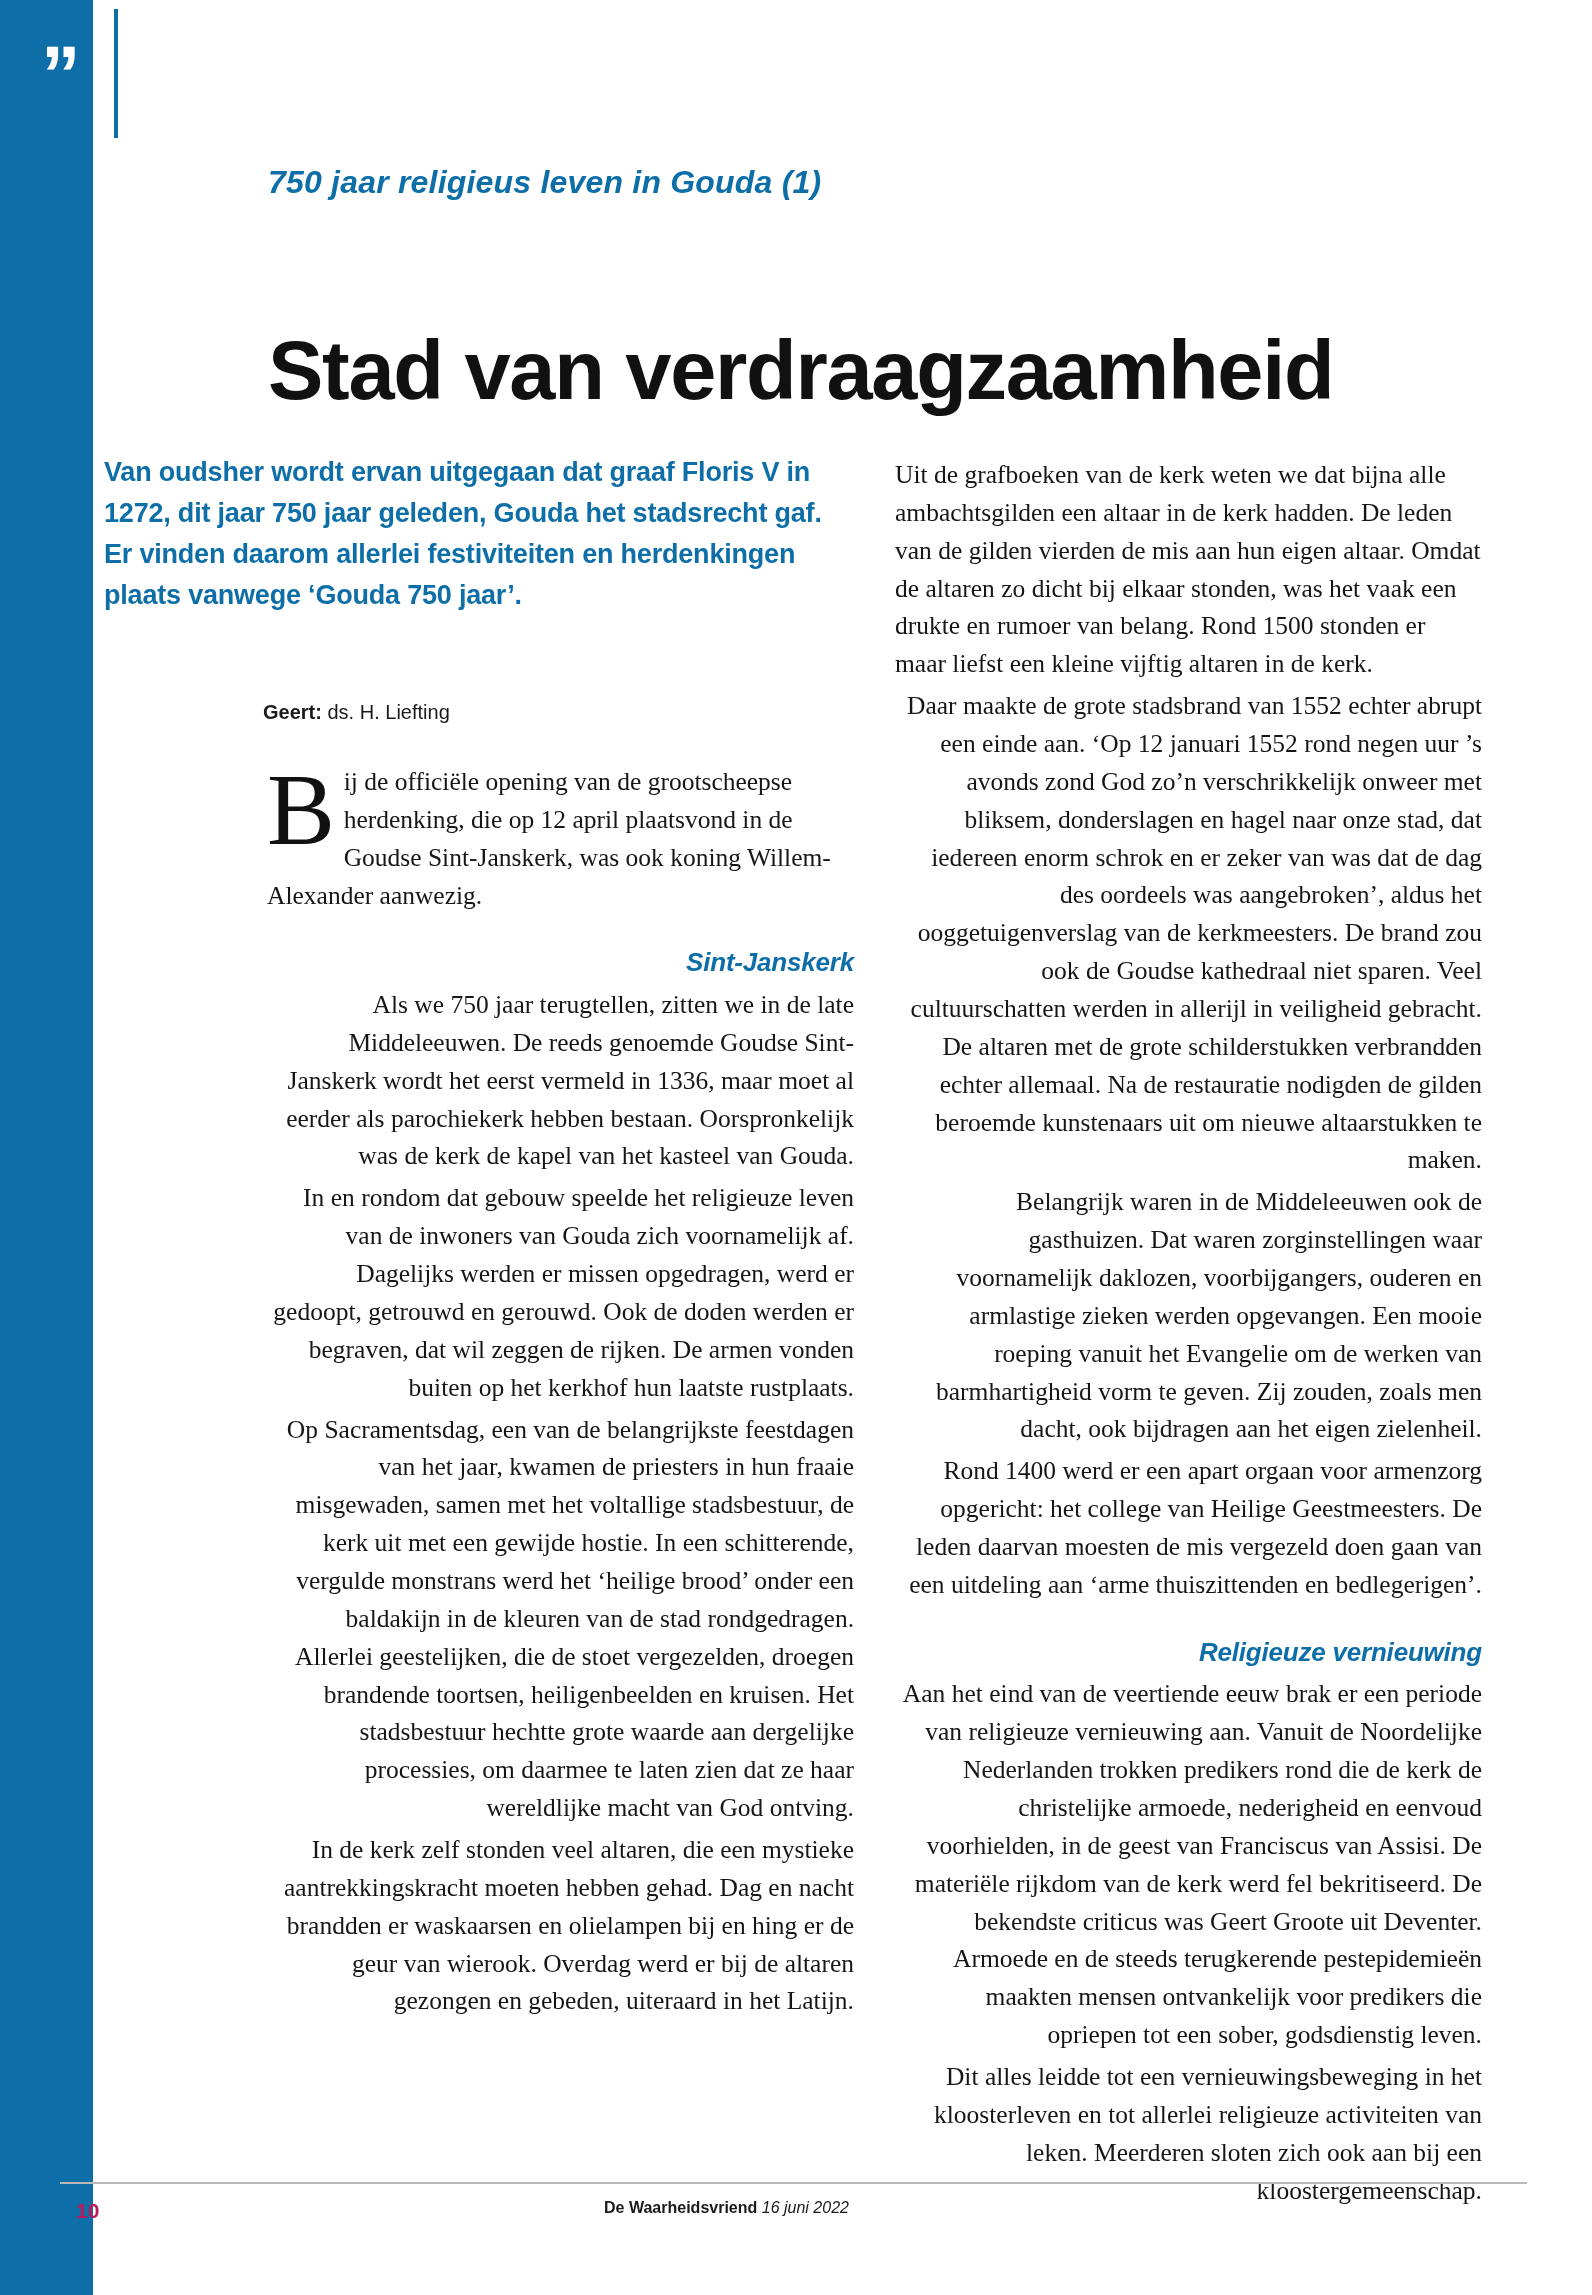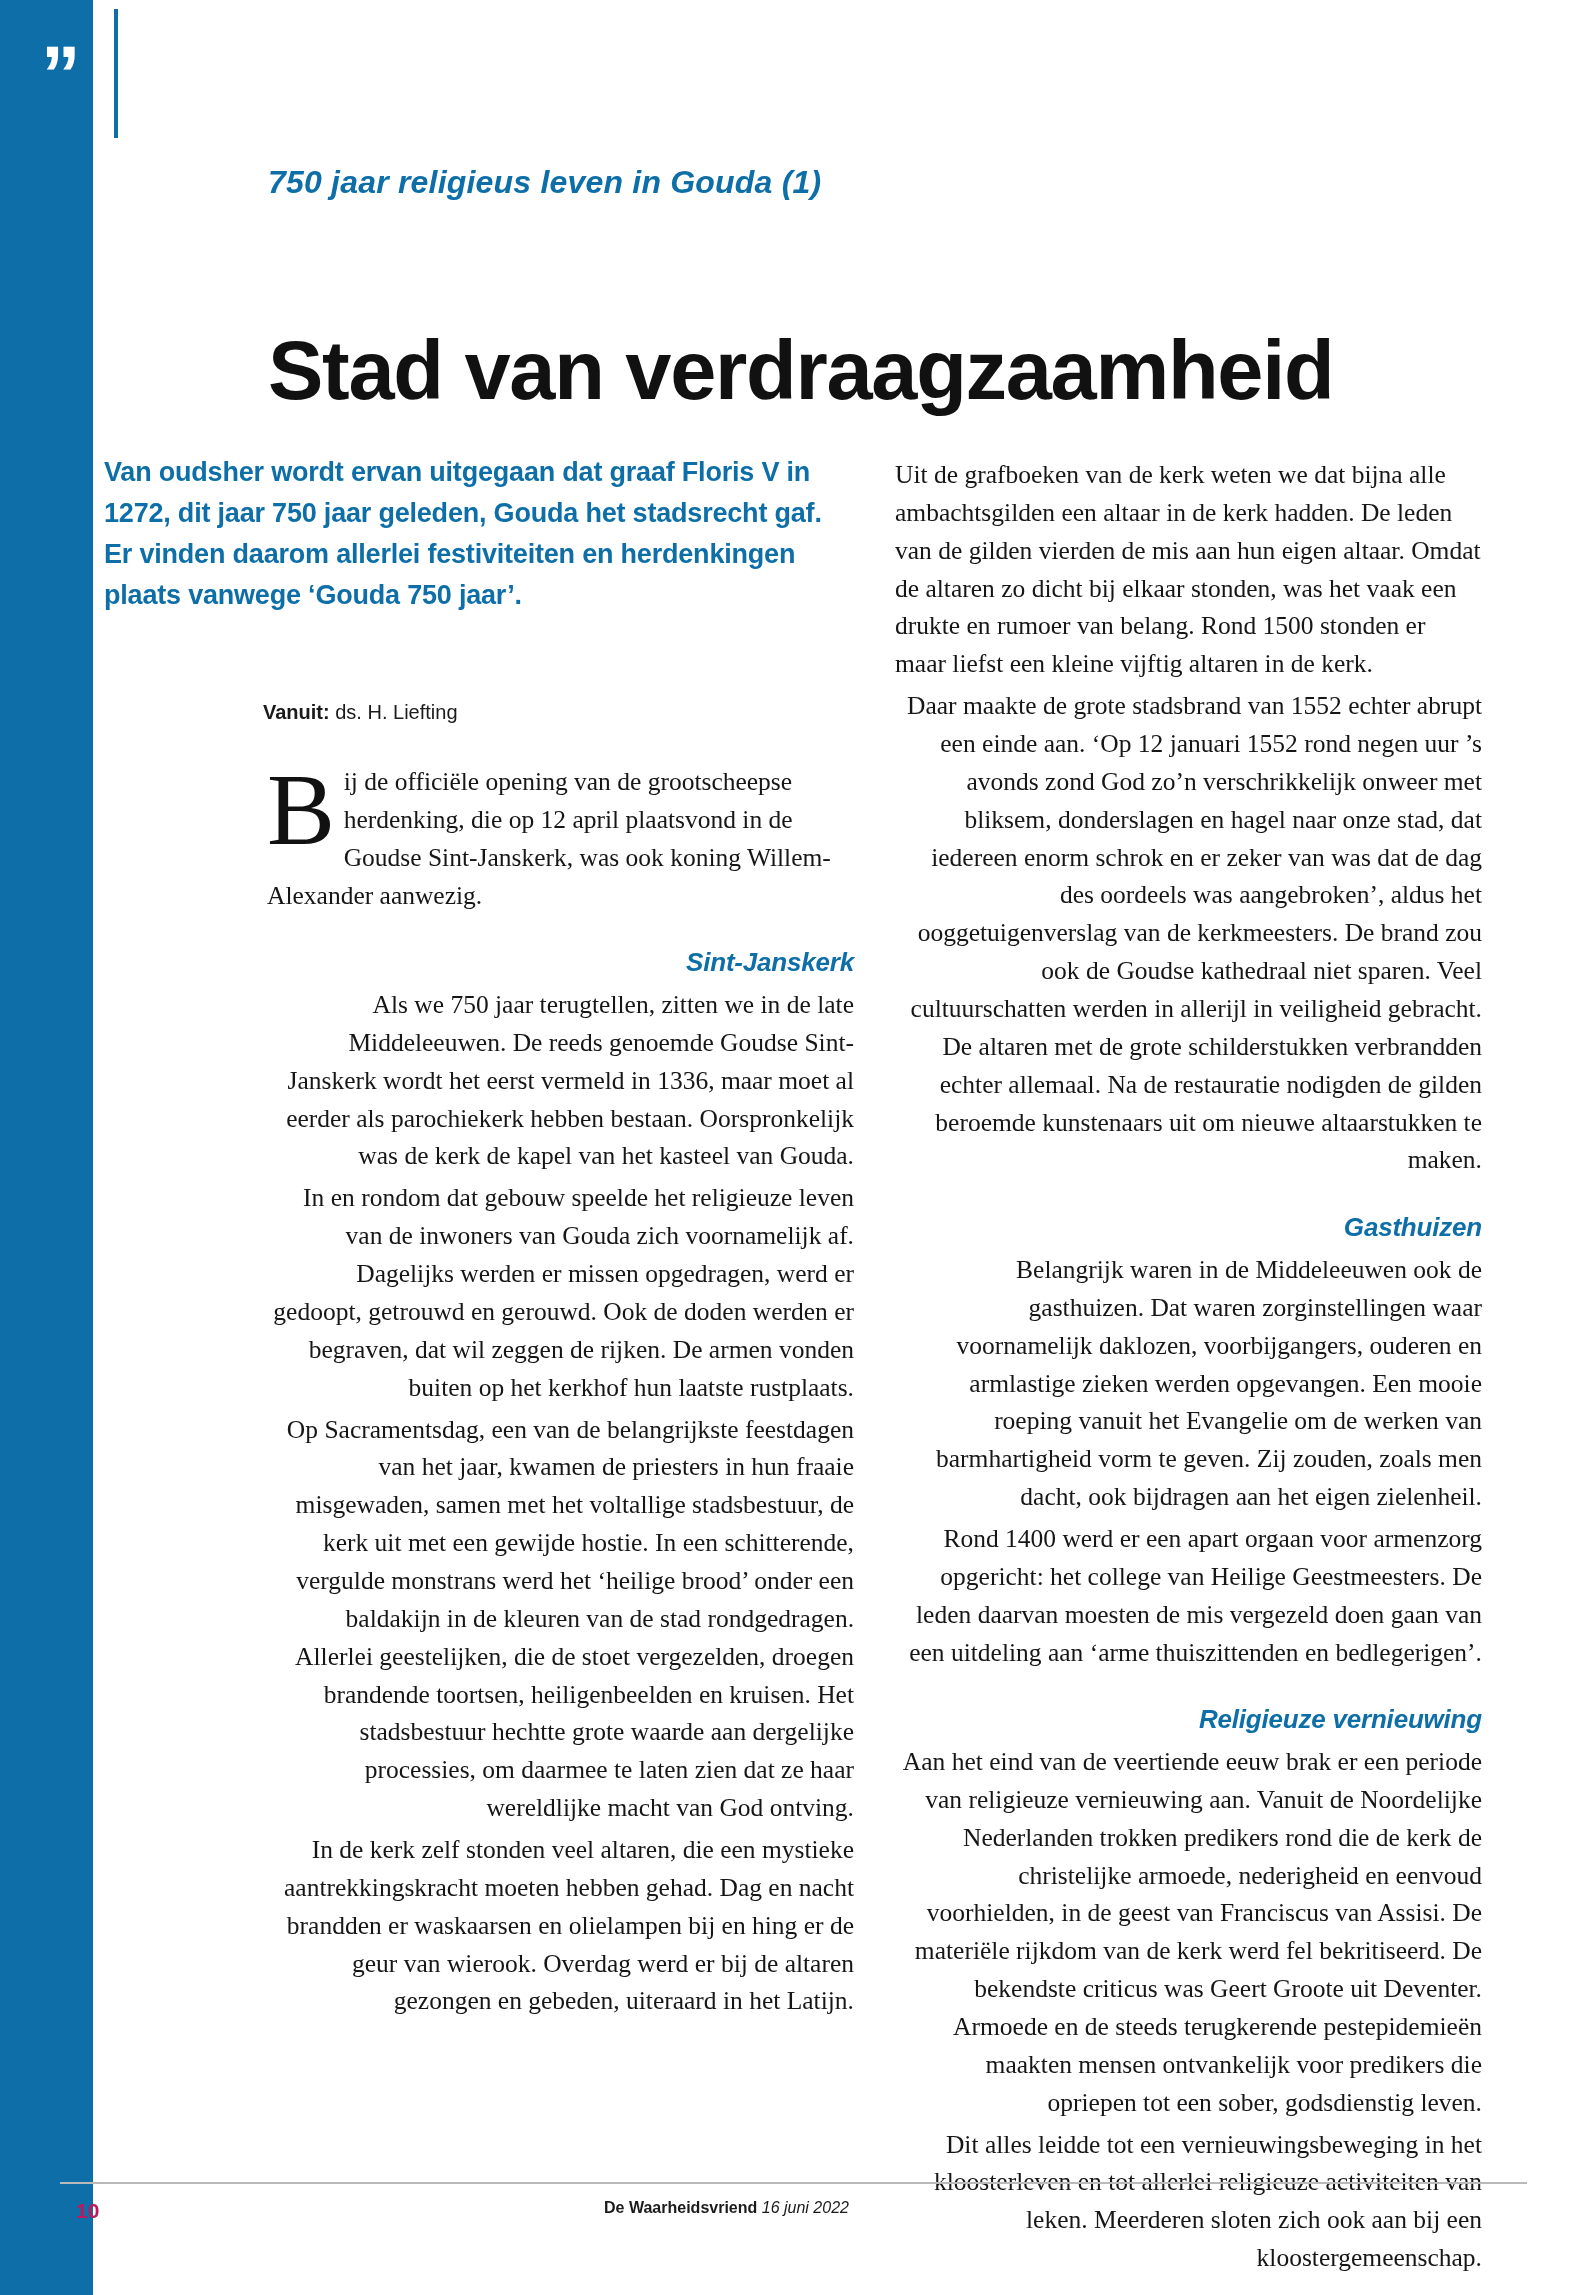--- a/index.html
+++ b/index.html
@@ -188,36 +188,35 @@
   <div class="quote-mark">”</div>
   <div class="rule-vert"></div>
 
   <div class="kicker">750 jaar religieus leven in Gouda (1)</div>
 
   <h1 class="headline">Stad van verdraagzaamheid</h1>
 
   <div class="lead">Van oudsher wordt ervan uitgegaan dat graaf Floris V in 1272, dit jaar 750 jaar geleden, Gouda het stadsrecht gaf. Er vinden daarom allerlei festiviteiten en herdenkingen plaats vanwege ‘Gouda 750 jaar’.</div>
 
   <div class="byline">
-    <b>Vanuit:</b>
+    <b>Geert:</b>
     <span>ds. H. Liefting</span>
   </div>
 
   <div class="col col-left" id="col-left">
       <p class="dropcap-para"><span class="dropcap">B</span>ij de officiële opening van de grootscheepse herdenking, die op 12 april plaatsvond in de Goudse Sint-Janskerk, was ook koning Willem-Alexander aanwezig.</p>
       <p class="subhead">Sint-Janskerk</p>
       <p>Als we 750 jaar terugtellen, zitten we in de late Middeleeuwen. De reeds genoemde Goudse Sint-Janskerk wordt het eerst vermeld in 1336, maar moet al eerder als parochiekerk hebben bestaan. Oorspronkelijk was de kerk de kapel van het kasteel van Gouda.</p>
       <p>In en rondom dat gebouw speelde het religieuze leven van de inwoners van Gouda zich voornamelijk af. Dagelijks werden er missen opgedragen, werd er gedoopt, getrouwd en gerouwd. Ook de doden werden er begraven, dat wil zeggen de rijken. De armen vonden buiten op het kerkhof hun laatste rustplaats.</p>
       <p>Op Sacramentsdag, een van de belangrijkste feestdagen van het jaar, kwamen de priesters in hun fraaie misgewaden, samen met het voltallige stadsbestuur, de kerk uit met een gewijde hostie. In een schitterende, vergulde monstrans werd het ‘heilige brood’ onder een baldakijn in de kleuren van de stad rondgedragen. Allerlei geestelijken, die de stoet vergezelden, droegen brandende toortsen, heiligenbeelden en kruisen. Het stadsbestuur hechtte grote waarde aan dergelijke processies, om daarmee te laten zien dat ze haar wereldlijke macht van God ontving.</p>
       <p>In de kerk zelf stonden veel altaren, die een mystieke aantrekkingskracht moeten hebben gehad. Dag en nacht brandden er waskaarsen en olielampen bij en hing er de geur van wierook. Overdag werd er bij de altaren gezongen en gebeden, uiteraard in het Latijn.</p>
     </div>
   <div class="col col-right" id="col-right">
       <p>Uit de grafboeken van de kerk weten we dat bijna alle ambachtsgilden een altaar in de kerk hadden. De leden van de gilden vierden de mis aan hun eigen altaar. Omdat de altaren zo dicht bij elkaar stonden, was het vaak een drukte en rumoer van belang. Rond 1500 stonden er maar liefst een kleine vijftig altaren in de kerk.</p>
       <p>Daar maakte de grote stadsbrand van 1552 echter abrupt een einde aan. ‘Op 12 januari 1552 rond negen uur ’s avonds zond God zo’n verschrikkelijk onweer met bliksem, donderslagen en hagel naar onze stad, dat iedereen enorm schrok en er zeker van was dat de dag des oordeels was aangebroken’, aldus het ooggetuigenverslag van de kerkmeesters. De brand zou ook de Goudse kathedraal niet sparen. Veel cultuurschatten werden in allerijl in veiligheid gebracht. De altaren met de grote schilderstukken verbrandden echter allemaal. Na de restauratie nodigden de gilden beroemde kunstenaars uit om nieuwe altaarstukken te maken.</p>
-      <p class="subhead">Gasthuizen</p>
       <p>Belangrijk waren in de Middeleeuwen ook de gasthuizen. Dat waren zorginstellingen waar voornamelijk daklozen, voorbijgangers, ouderen en armlastige zieken werden opgevangen. Een mooie roeping vanuit het Evangelie om de werken van barmhartigheid vorm te geven. Zij zouden, zoals men dacht, ook bijdragen aan het eigen zielenheil.</p>
       <p>Rond 1400 werd er een apart orgaan voor armenzorg opgericht: het college van Heilige Geestmeesters. De leden daarvan moesten de mis vergezeld doen gaan van een uitdeling aan ‘arme thuiszittenden en bedlegerigen’.</p>
       <p class="subhead">Religieuze vernieuwing</p>
       <p>Aan het eind van de veertiende eeuw brak er een periode van religieuze vernieuwing aan. Vanuit de Noordelijke Nederlanden trokken predikers rond die de kerk de christelijke armoede, nederigheid en eenvoud voorhielden, in de geest van Franciscus van Assisi. De materiële rijkdom van de kerk werd fel bekritiseerd. De bekendste criticus was Geert Groote uit Deventer. Armoede en de steeds terugkerende pestepidemieën maakten mensen ontvankelijk voor predikers die opriepen tot een sober, godsdienstig leven.</p>
       <p>Dit alles leidde tot een vernieuwingsbeweging in het kloosterleven en tot allerlei religieuze activiteiten van leken. Meerderen sloten zich ook aan bij een kloostergemeenschap.</p>
     </div>
 
   <div class="footer-rule"></div>
   <div class="folio">10</div>
   <div class="footer-center">

